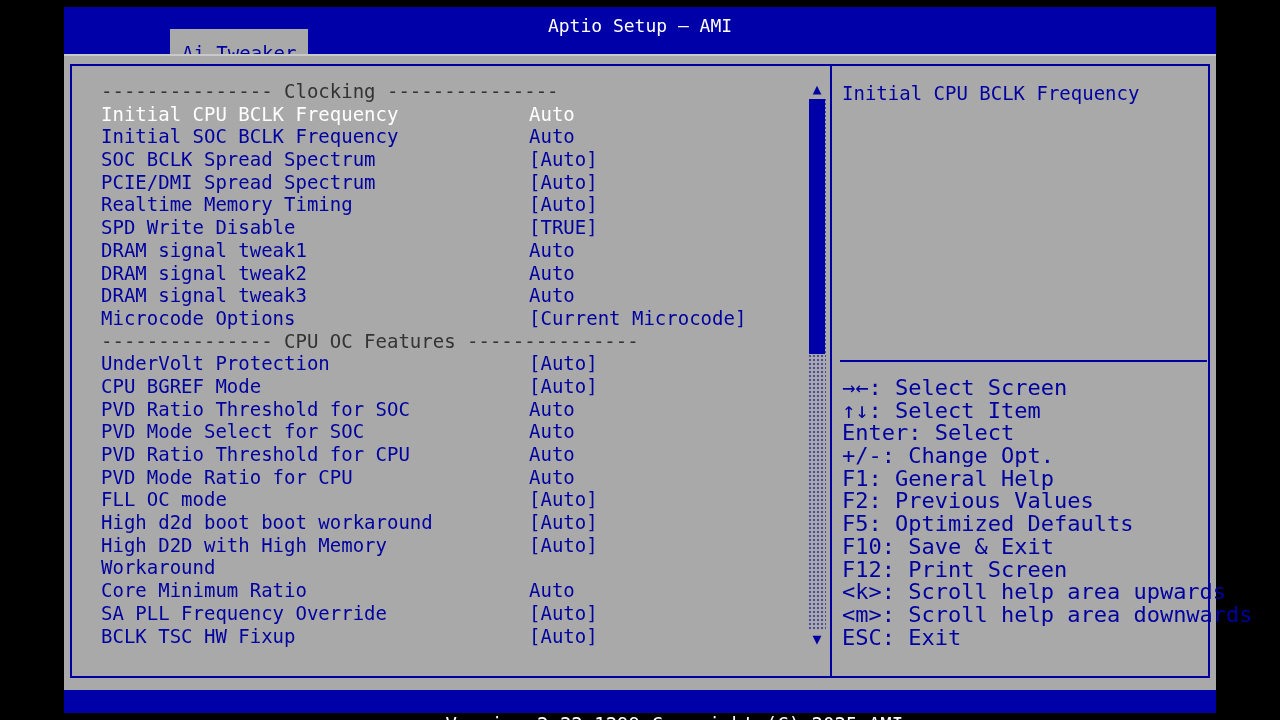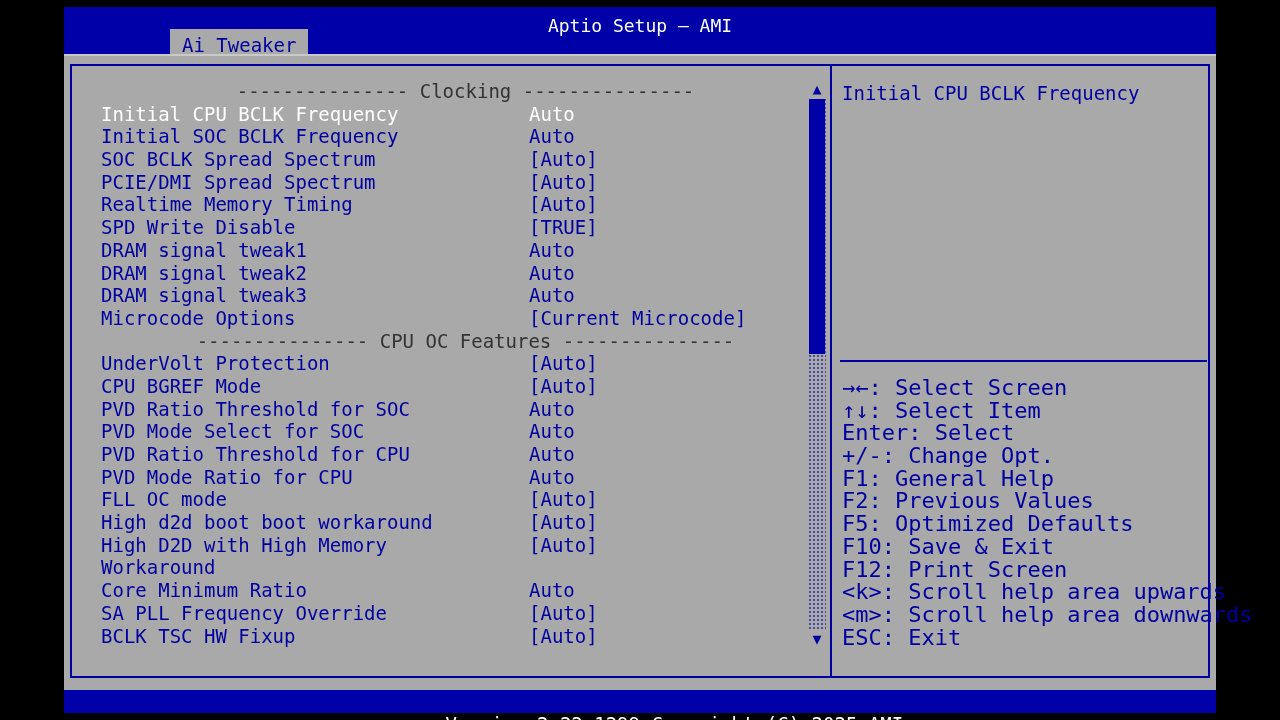--- a/index.html
+++ b/index.html
@@ -36,21 +36,21 @@
     white-space: pre;
   }
   .tab {
     position: absolute;
     left: 106px; bottom: 0;
     height: 25px;
     background: var(--gray);
     color: var(--navy);
     font-size: 19px;
     line-height: 25px;
-    padding: 4px 12px;
+    padding: 12px 12px;
     white-space: pre;
   }
   
   .bodyarea {
     position: absolute;
     left: 0; top: 47px; width: 100%; height: 636px;
     background: var(--gray);
     border-top: 2px solid #c9c9c9;
   }
   .box {
@@ -67,21 +67,21 @@
   }
   .rows { position: absolute; left: 0; top: 14px; width: 100%; }
   .row {
     position: relative;
     height: 22.7px; line-height: 22.7px;
     font-size: 19px;
     color: var(--navy);
     padding-left: 29px;
     white-space: pre;
   }
-  .row.sep { color: #333333; text-align: center; }
+  .row.sep { color: #333333; }
   .row.selected { color: var(--white); }
   .val { position: absolute; left: 457px; top: 0; white-space: pre; }
   
   .scrollbar {
     position: absolute;
     left: 735px; top: 16px;
     width: 20px; height: 564px;
   }
   .sb-arrow {
     position: absolute;

